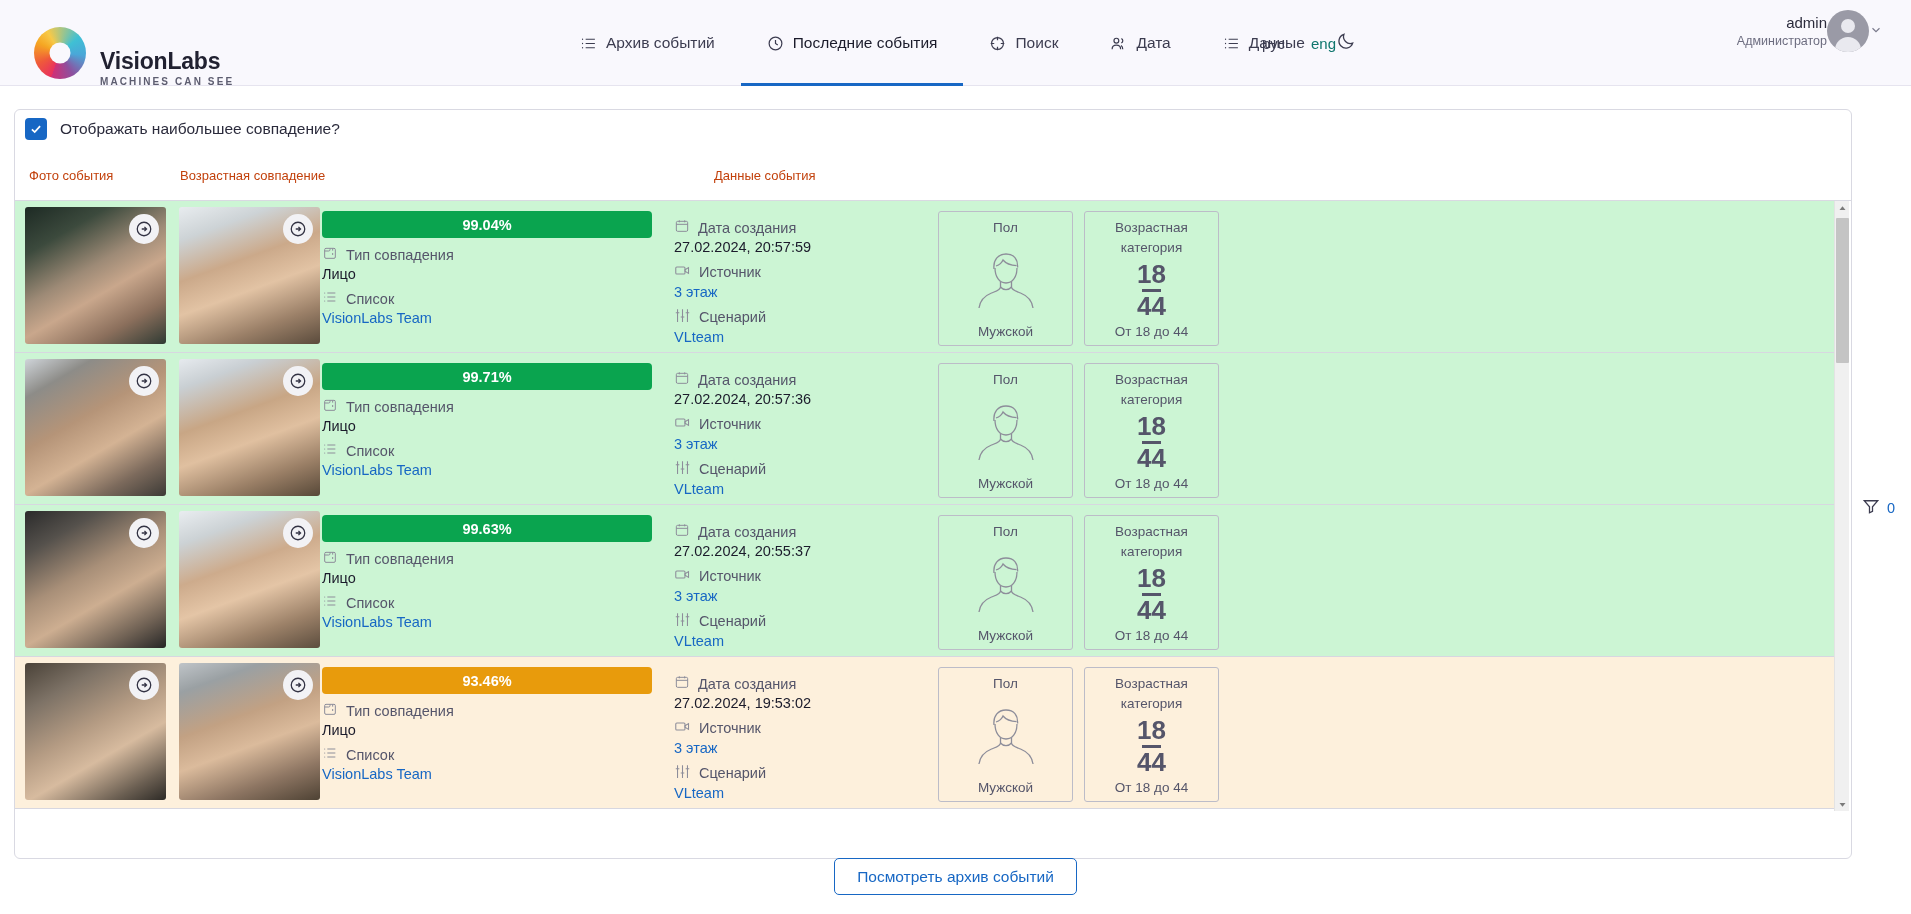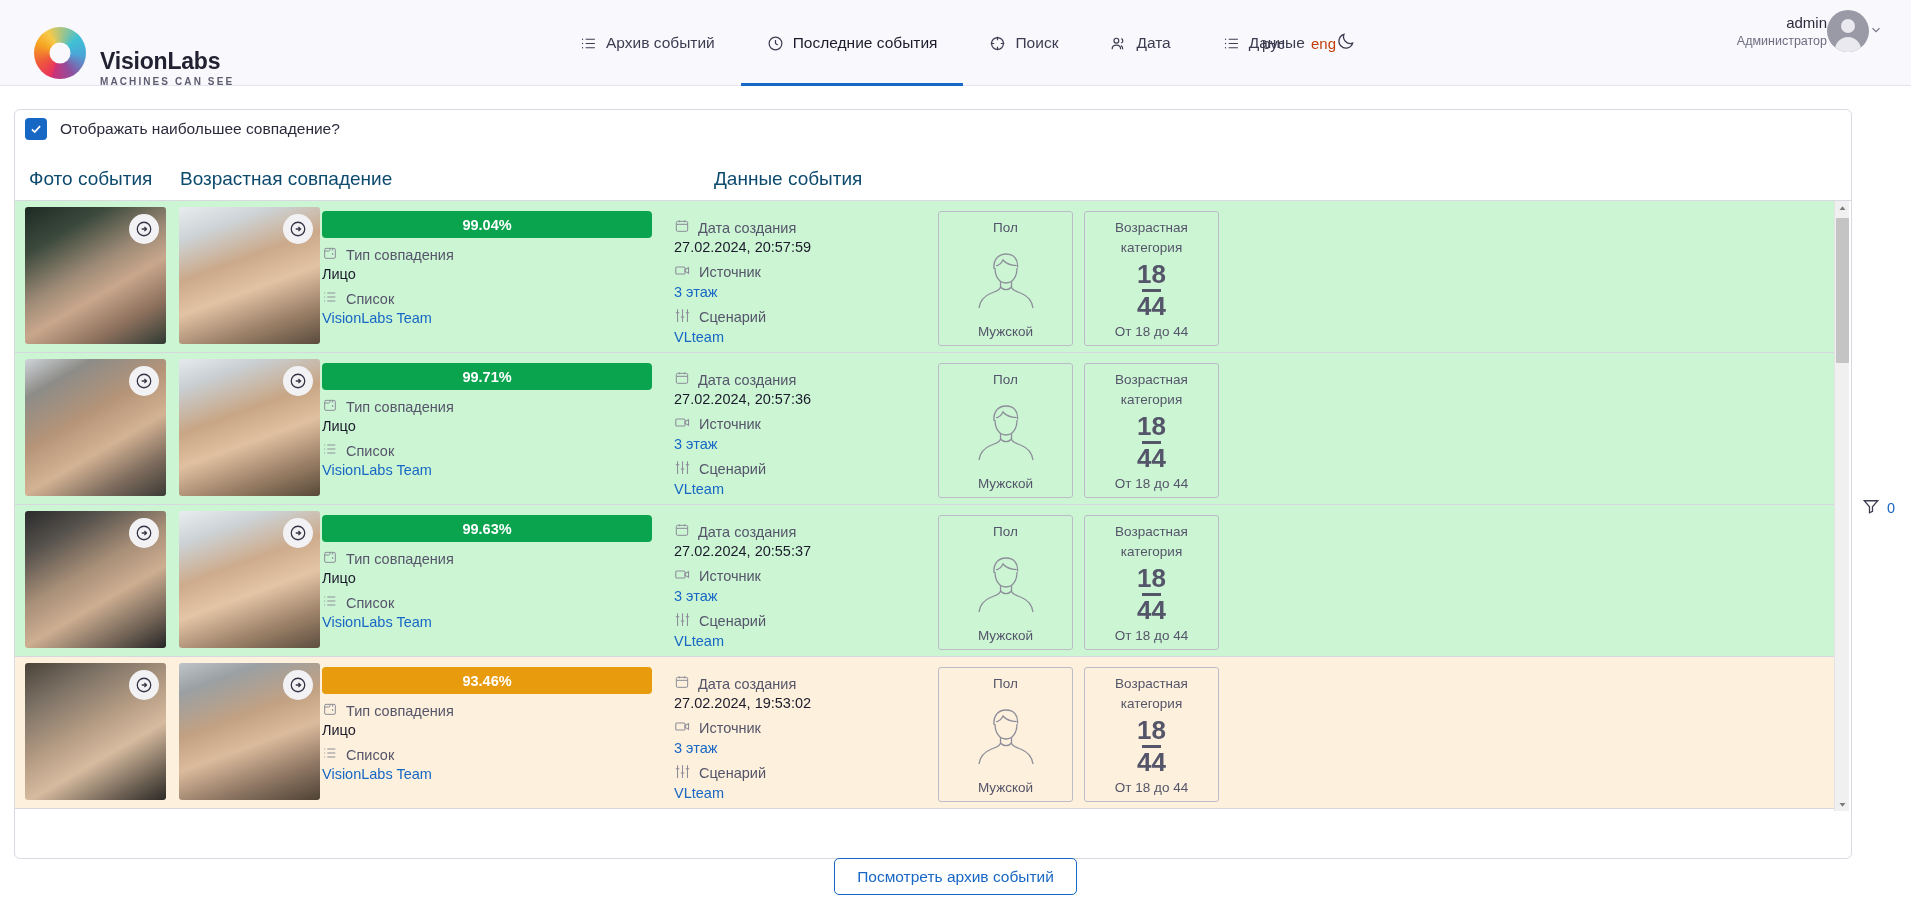--- a/index.html
+++ b/index.html
@@ -33,21 +33,21 @@
     font-size: 15.5px; color: #3c3c50; cursor: pointer; position: relative; white-space: nowrap; }
   .nav-item.active { color: #1b1b2b; }
   .nav-item.active::after { content:""; position: absolute; left: 0; right: 0; bottom: 0; height: 3px; background: #1767c4; }
   .nav-icon { width: 17px; height: 17px; display: inline-flex; align-items: center; justify-content: center; color: #3c3c50; }
   .nav-icon svg { display: block; }
 
   .lang { position: absolute; left: 1240px; top: 0; height: 86px; display: flex; align-items: center; gap: 26px;
     font-size: 15px; padding-left: 22px; }
   .lang span { cursor: pointer; }
   .lang .on { color: #3c3c50; }
-  .lang .off { color: #c2410c; }
+  .lang .off { color: #0f766e; }
   .theme-btn { position: absolute; left: 1330px; top: 27px; width: 32px; height: 32px; display: flex; align-items: center; justify-content: center; cursor: pointer; color: #3c3c50; }
 
   .user { position: absolute; right: 28px; top: 0; height: 62px; display: flex; align-items: center; cursor: pointer; margin-left: 36px; }
   .user-text { text-align: right; line-height: 1.3; }
   .user-name { font-size: 15px; color: #2b2b3c; }
   .user-role { font-size: 12.5px; color: #6d6d80; }
   .avatar { width: 42px; height: 42px; border-radius: 50%; background: #9a9aa6; position: relative; overflow: hidden; }
   .avatar::before { content:""; position:absolute; left:50%; top:9px; transform:translateX(-50%); width:14px; height:14px; border-radius:50%; background:#e9e9ef; }
   .avatar::after { content:""; position:absolute; left:50%; top:27px; transform:translateX(-50%); width:26px; height:22px; border-radius:13px 13px 0 0; background:#e9e9ef; }
   .chev { color: #7a7a8c; font-size: 13px; }
@@ -58,21 +58,21 @@
     width: 1838px; height: 750px;
     background: #ffffff; border: 1px solid #d9d9e2; border-radius: 6px;
     overflow: hidden;
     margin-top: 9px;
   }
   .checkbox-row { position: absolute; left: 10px; top: 8px; display: flex; align-items: center; gap: 13px; }
   .cbx { width: 22px; height: 22px; border-radius: 4px; background: #1767c4; display: flex; align-items: center; justify-content: center; cursor: pointer; }
   .cbx svg { display: block; }
   .cbx-label { font-size: 15.5px; color: #2b2b3c; }
 
-  .col-heads { position: absolute; left: 0; top: 58px; width: 100%; height: 30px; font-size: 19px; color: #0c4a6e; }
+  .col-heads { position: absolute; left: 0; top: 58px; width: 100%; height: 30px; font-size: 13px; color: #c2410c; }
   .col-heads .h { position: absolute; top: 0; }
   .h-photo { left: 14px; }
   .h-match { left: 165px; }
   .h-data { left: 699px; }
 
   .table-wrap { position: absolute; left: 0; top: 90px; width: 1838px; height: 611px; border-top: 1px solid #d9d9e2; overflow: hidden; }
   .table-scroll { position: absolute; left: 0; top: 0; width: 1822px; height: 611px; overflow: hidden; }
 
   .row { position: relative; display: flex; align-items: flex-start; border-bottom: 1px solid #d7d7e0; min-height: 149px; }
   .row.green { background: #ccf5d4; }

